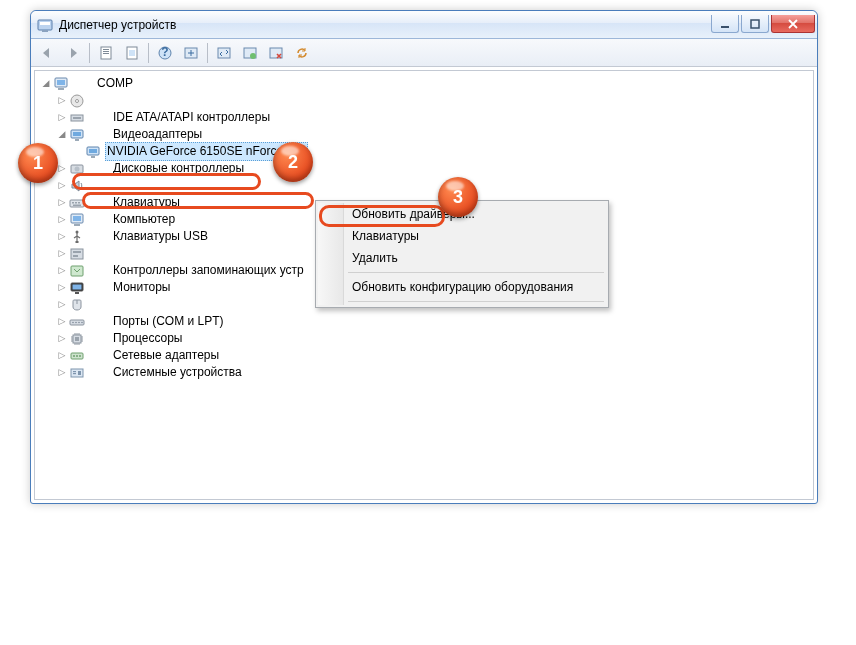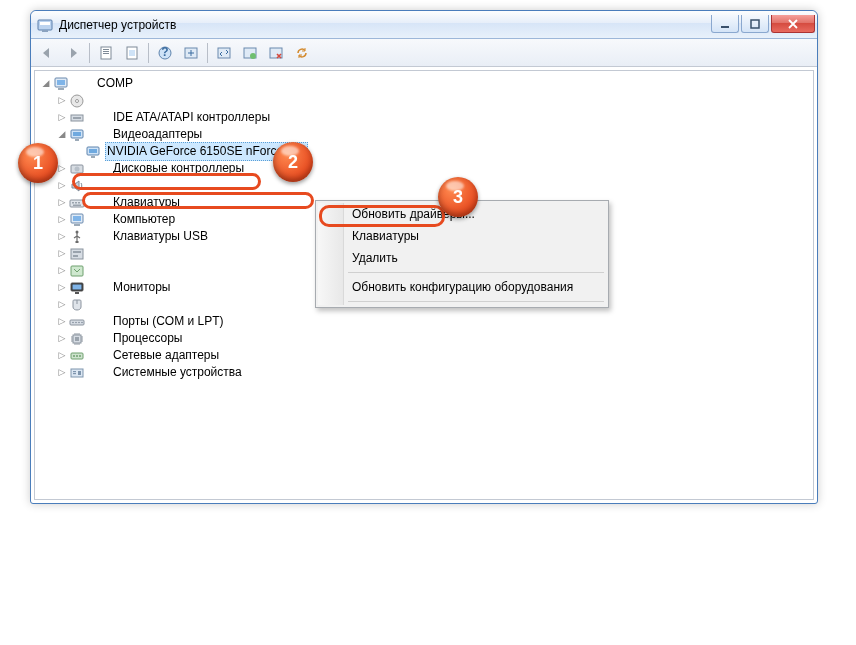--- a/index.html
+++ b/index.html
@@ -445,20 +445,21 @@
               </div>
             </li>
             <li>
               <div class="node">
                 <span class="twisty">▷</span>
                 <span class="node-icon">
                   <svg width="16" height="16">
                     <use href="#ic-storage"></use>
                   </svg>
                 </span>
+                <span class="node-label">Контроллеры запоминающих устр</span>
               </div>
             </li>
             <li>
               <div class="node">
                 <span class="twisty">▷</span>
                 <span class="node-icon">
                   <svg width="16" height="16">
                     <use href="#ic-monitor"></use>
                   </svg>
                 </span>

